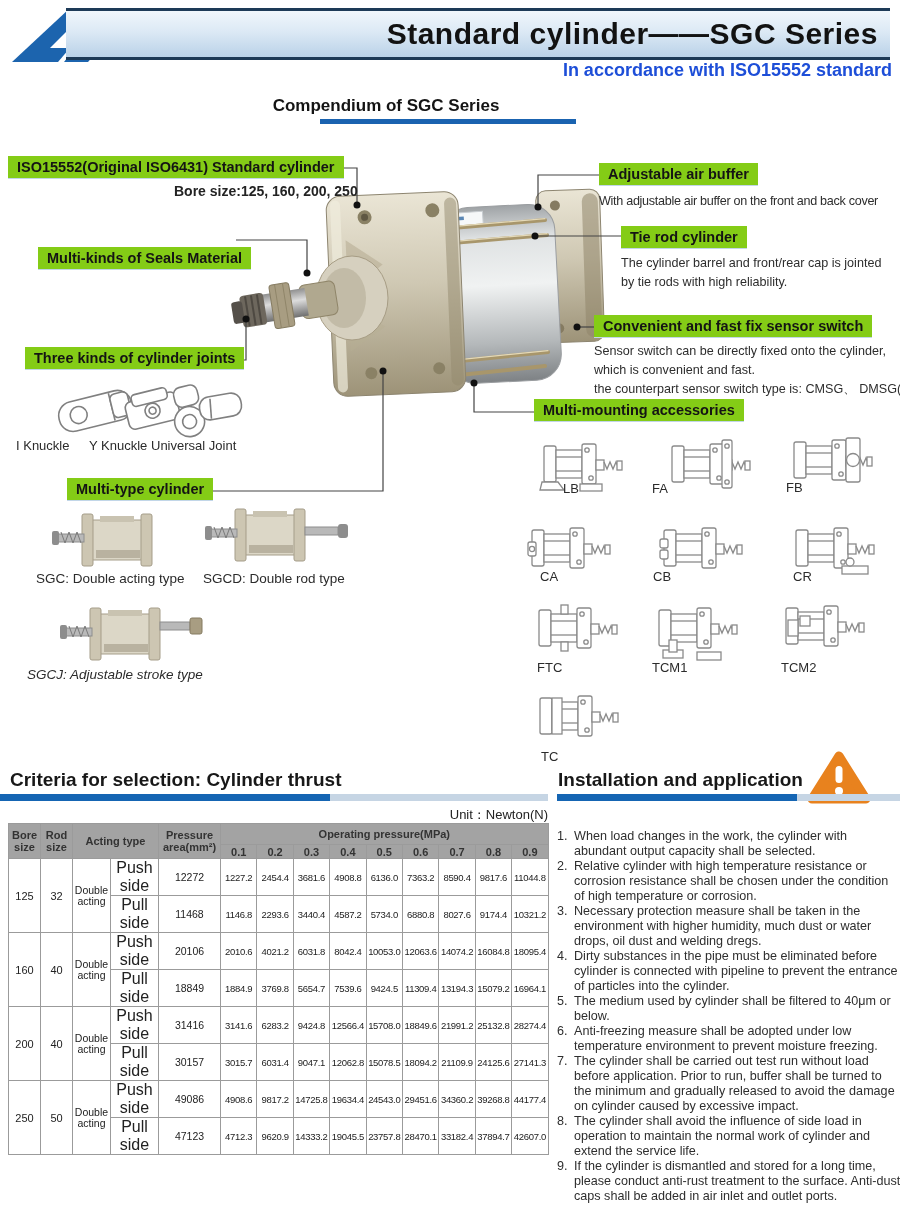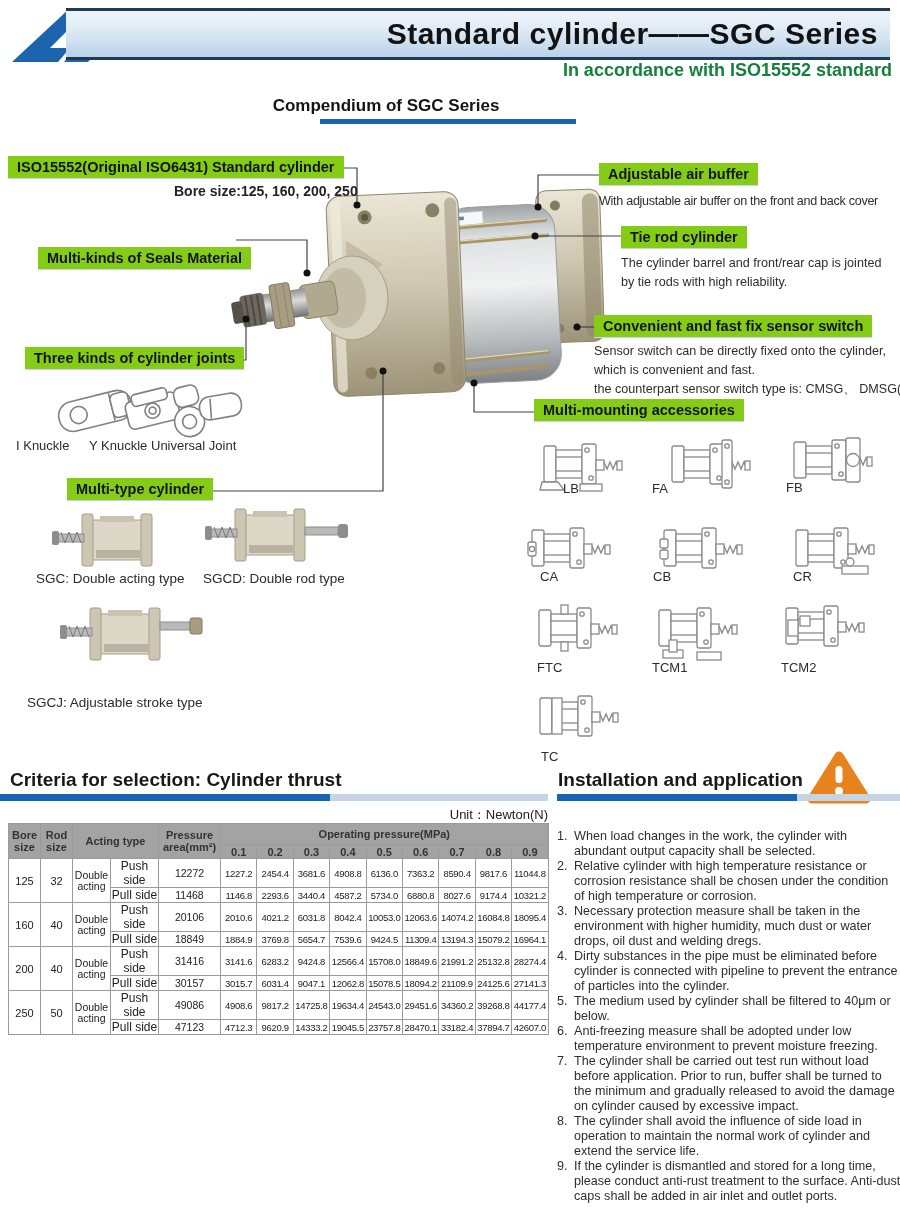--- a/index.html
+++ b/index.html
@@ -5,21 +5,21 @@
   html,body{margin:0;padding:0;background:#fff;}
   .page{position:relative;width:900px;height:1212px;background:#fff;overflow:hidden;
         font-family:"Liberation Sans","DejaVu Sans",sans-serif;color:#1c1c1c;}
   .abs{position:absolute;}
   
   .band{left:66px;top:8px;width:824px;height:46px;
         background:linear-gradient(180deg,#f0f6fb 0%,#dcE9f5 45%,#bad2e8 100%);
         border-top:3px solid #1d3a57;border-bottom:3px solid #1d3a57;
         display:flex;align-items:center;justify-content:flex-end;}
   .title{font-size:30px;font-weight:bold;letter-spacing:.5px;color:#121212;padding-right:12px;white-space:nowrap;}
-  .subtitle{right:8px;top:60px;font-size:18px;font-weight:bold;color:#15803d;white-space:nowrap;}
+  .subtitle{right:8px;top:60px;font-size:18px;font-weight:bold;color:#1d4ed8;white-space:nowrap;}
   .compendium{left:0;top:96px;width:772px;text-align:center;font-size:17px;font-weight:bold;color:#141414;}
   .comp-bar{left:320px;top:119px;width:256px;height:5px;background:#1a63b0;}
   
   .cbox{background:#84cc16;border-bottom:1px solid #c2d6e8;padding:3px 9px;font-size:14.5px;font-weight:bold;
         color:#141414;white-space:nowrap;display:inline-block;}
   .small-note{font-size:14px;font-weight:bold;color:#232323;white-space:nowrap;text-align:center;}
   .desc{font-size:12.6px;color:#2d2d2d;white-space:nowrap;line-height:19px;}
   .cap-label{font-size:13px;color:#2b2b2b;white-space:nowrap;}
   .type-label{font-size:13.5px;color:#2b2b2b;white-space:nowrap;}
   
@@ -29,21 +29,21 @@
   .unit{font-size:13px;color:#222;}
   
   table.thrust{border-collapse:collapse;table-layout:fixed;width:540px;}
   table.thrust th,table.thrust td{border:1px solid #9b9b9b;padding:0;text-align:center;vertical-align:middle;overflow:hidden;}
   table.thrust thead th{background:#a3a3a3;font-size:11px;font-weight:bold;color:#333;line-height:12px;}
   table.thrust thead tr:first-child{height:21px;}
   table.thrust thead tr:last-child{height:14px;}
   table.thrust tbody tr{height:14.6px;}
   td.c{font-size:11px;color:#222;}
   td.acting{font-size:10.5px;line-height:11px;color:#222;}
-  td.side{font-size:12px;color:#222;}
+  td.side{font-size:16px;color:#222;}
   td.area{font-size:10.5px;color:#222;}
   td.val{font-size:9.5px;letter-spacing:-0.3px;color:#222;}
   
   .ins-list{width:345px;font-size:12.6px;line-height:15px;color:#2e2e2e;}
   .ins-item{display:flex;}
   .ins-num{width:17px;flex:0 0 17px;}
   .ins-text{flex:1;}
 </style>
 </head>
 <body>
@@ -282,21 +282,21 @@
   <div class="abs cbox" style="left:8px;top:156px;">ISO15552(Original ISO6431) Standard cylinder</div>
   <div class="abs small-note" style="left:174px;top:183px;">Bore size:125, 160, 200, 250</div>
   <div class="abs cbox" style="left:38px;top:228px;margin-top:19px;">Multi-kinds of Seals Material</div>
   <div class="abs cbox" style="left:25px;top:347px;">Three kinds of cylinder joints</div>
   <div class="abs cap-label" style="left:16px;top:438px;">I Knuckle</div>
   <div class="abs cap-label" style="left:89px;top:438px;">Y Knuckle</div>
   <div class="abs cap-label" style="left:151px;top:438px;">Universal Joint</div>
   <div class="abs cbox" style="left:67px;top:478px;">Multi-type cylinder</div>
   <div class="abs type-label" style="left:36px;top:571px;">SGC: Double acting type</div>
   <div class="abs type-label" style="left:203px;top:571px;">SGCD: Double rod type</div>
-  <div class="abs type-label" style="left:27px;top:695px;">SGCJ: Adjustable stroke type</div>
+  <div class="abs type-label" style="left:27px;top:667px;font-style:italic;">SGCJ: Adjustable stroke type</div>
 
   <div class="abs cbox" style="left:599px;top:163px;text-align:right;">Adjustable air buffer</div>
   <div class="abs desc" style="left:599px;top:192px;letter-spacing:-0.3px;">With adjustable air buffer on the front and back cover</div>
   <div class="abs cbox" style="left:621px;top:226px;">Tie rod cylinder</div>
   <div class="abs desc" style="left:621px;top:254px;">
     <div>The cylinder barrel and front/rear cap is jointed</div>
     <div>by tie rods with high reliability.</div>
   </div>
   <div class="abs cbox" style="left:594px;top:315px;">Convenient and fast fix sensor switch</div>
   <div class="abs desc" style="left:594px;top:342px;">

